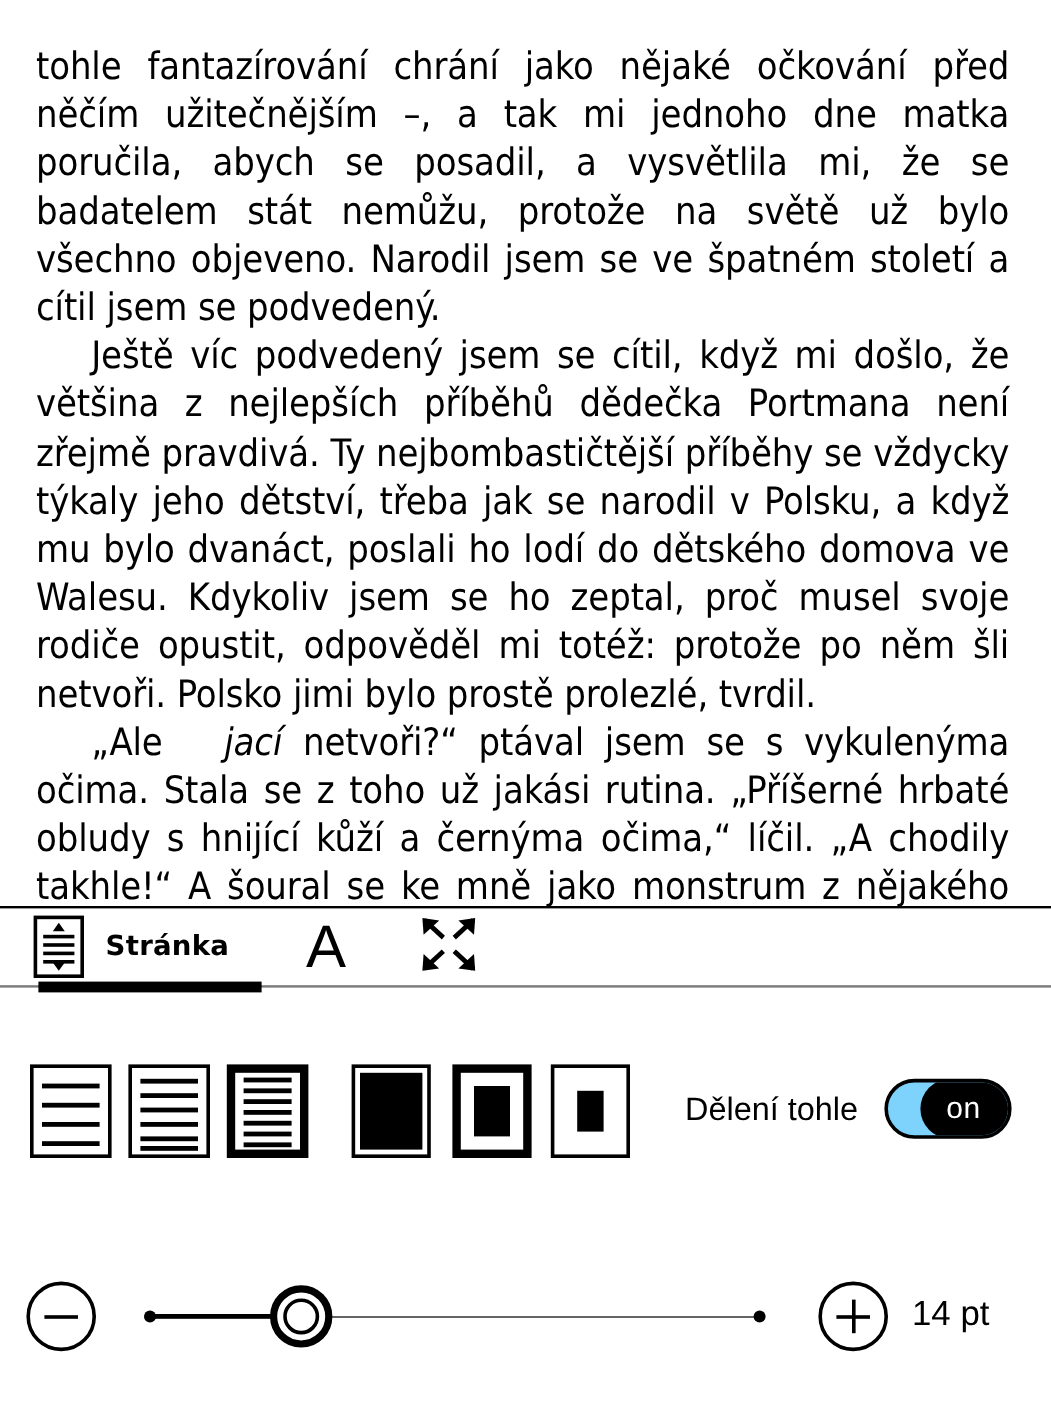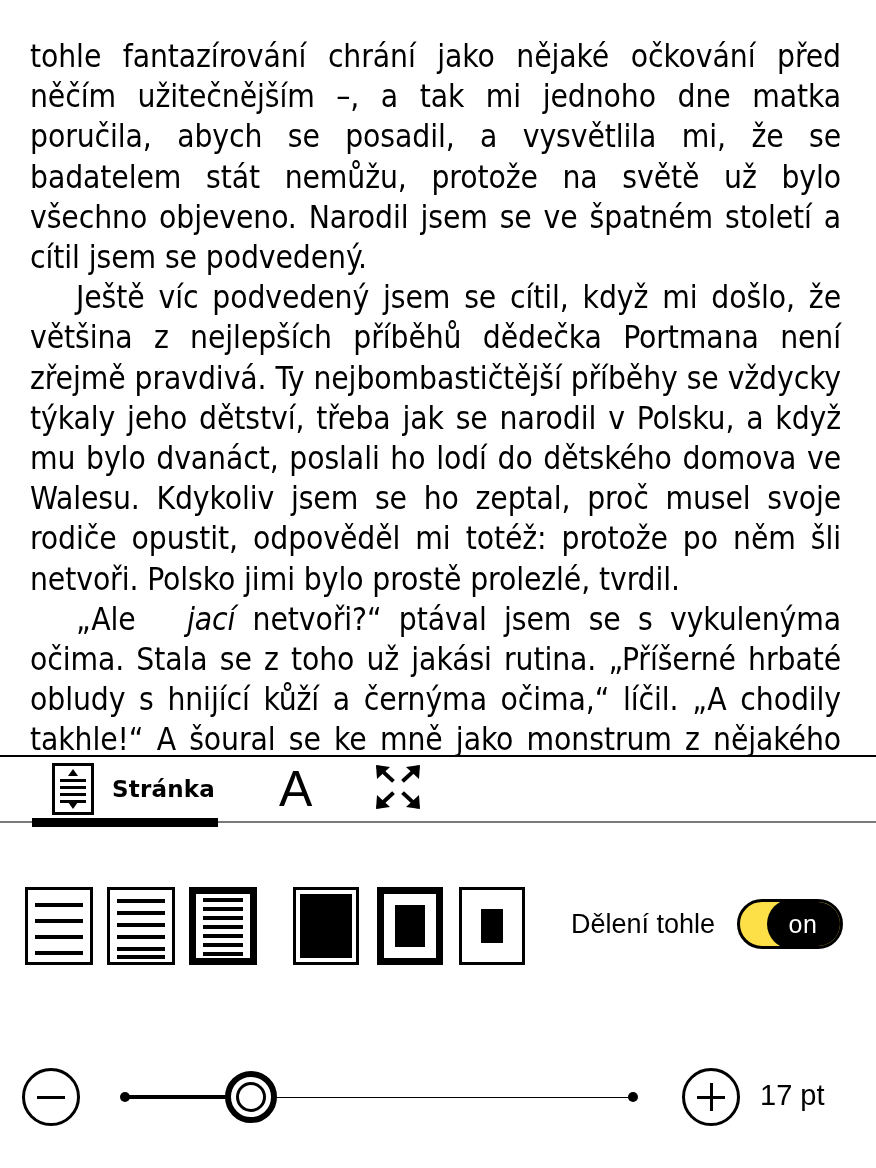--- a/index.html
+++ b/index.html
@@ -55,21 +55,21 @@
     background: #ffffff;
     border-top: 2px solid #000000;
   }
 
   
   #tab-bar {
     position: relative;
     height: 64px;
     display: flex;
     align-items: center;
-    padding-left: 52px;
+    padding-left: 28px;
   }
   .tab {
     display: flex;
     align-items: center;
     height: 64px;
     background: none;
     border: none;
     padding: 0;
     cursor: pointer;
   }
@@ -208,21 +208,21 @@
     color: #000;
     margin-right: 22px;
     white-space: nowrap;
   }
   #hyphen-toggle {
     position: relative;
     width: 106px;
     height: 50px;
     border-radius: 25px;
     border: 3px solid #000;
-    background: #fde047;
+    background: #7dd3fc;
     cursor: pointer;
     overflow: hidden;
   }
   #hyphen-toggle .knob {
     position: absolute;
     right: -3px;
     top: -3px;
     width: 76px;
     height: 50px;
     background: #000;
@@ -458,16 +458,16 @@
       <span class="thumb">
         <span class="inner"></span>
       </span>
     </div>
 
     <div class="round-btn" id="btn-increase">
       <span class="bar-h"></span>
       <span class="bar-v"></span>
     </div>
 
-    <div id="font-size-value">17 pt</div>
+    <div id="font-size-value">14 pt</div>
   </div>
 
 </div>
 
 </body></html>

